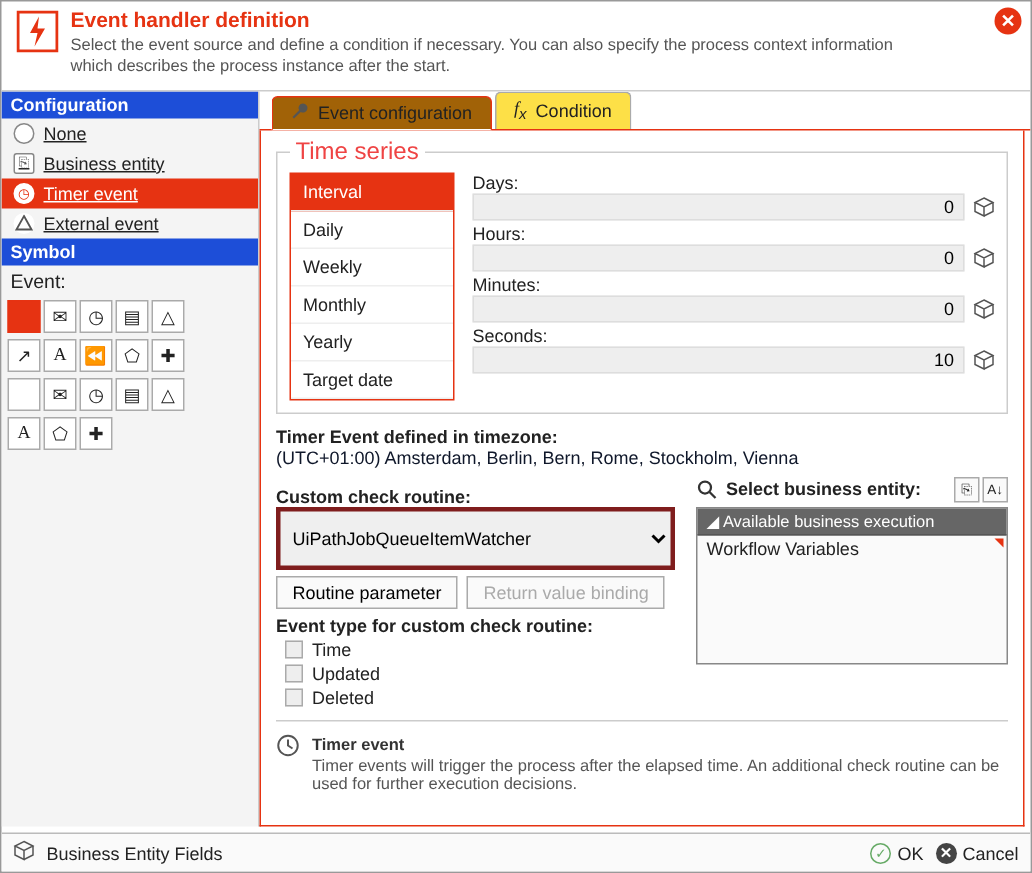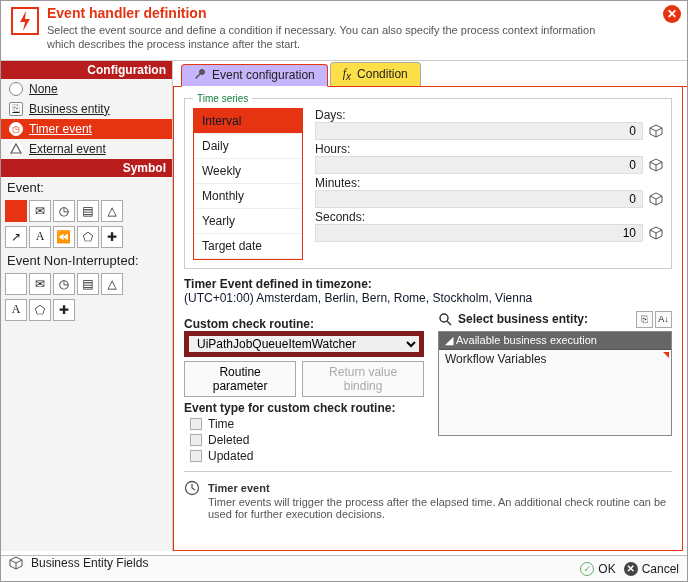--- a/index.html
+++ b/index.html
@@ -5,72 +5,72 @@
   * { box-sizing: border-box; font-family: "Segoe UI", Arial, sans-serif; }
   body { margin: 0; padding: 0; width: 688px; height: 582px; overflow: hidden; font-size: 12px; color: #222; background: #fff; border: 1px solid #999; position: relative; }
   .header { display: flex; padding: 4px 8px 8px 8px; border-bottom: 1px solid #ccc; position: relative; }
   .header-icon { width: 32px; height: 32px; display:flex; align-items:center; justify-content:center; margin-right: 6px; }
   .header-icon svg { display:block; }
   .header-text h1 { margin: 0; font-size: 14px; color: #e63312; font-weight: 600; }
   .header-text p { margin: 2px 0 0 0; font-size: 11px; color: #555; line-height: 1.3; max-width: 560px; }
   .close-btn { position:absolute; right:6px; top:4px; width:18px; height:18px; border-radius:50%; background:#e63312; color:#fff; font-size:12px; line-height:18px; text-align:center; cursor:pointer; font-weight:bold; }
   .body { display:flex; height: 490px; }
   .sidebar { width: 172px; background:#f4f4f4; border-right:1px solid #ccc; }
-  .side-section-hd { background:#b91c1c; color:#fff; font-weight:600; padding:2px 6px; font-size:12px;text-align:right; }
+  .side-section-hd { background:#1d4ed8; color:#fff; font-weight:600; padding:2px 6px; font-size:12px; }
   .cfg-item { display:flex; align-items:flex-start; gap:6px; padding:3px 8px; cursor:pointer; font-size:12px;text-decoration:underline; }
   .cfg-item.selected { background:#e63312; color:#fff; }
   .cfg-icon { width:14px; height:14px; display:flex; align-items:center; justify-content:center; border:1px solid #888; border-radius:50%; font-size:9px; background:#fff; color:#555;}
   .cfg-item.selected .cfg-icon { background:#fff; color:#e63312; border-color:#fff;}
   .cfg-icon.square{border-radius:2px;}
   .cfg-icon.triangle{border:none;}
   .small-label { padding: 3px 6px; font-size:13px; }
   .sym-row { display:flex; padding:2px 4px 2px 4px; gap:2px; }
   .sym { width:22px; height:22px; border:1px solid #aaa; display:flex; align-items:center; justify-content:center; font-size:12px; background:#fff; cursor:pointer;}
   .sym.selected { background:#e63312; border-color:#e63312;}
   .main { flex:1; display:flex; flex-direction:column; }
   .tabs-bar { height:26px; display:flex; align-items:flex-end; padding-left:8px; border-bottom:1px solid #e63312; }
   .tab { border:1px solid #aaa; border-bottom:none; border-radius:4px 4px 0 0; padding:3px 12px; margin-right:2px; display:flex; align-items:center; gap:6px; font-size:12px; background:#fde047; cursor:pointer;}
-  .tab.active { border-color:#e63312; background:#c4b5fd; border-bottom:1px solid #fff; position:relative; top:1px;}
+  .tab.active { border-color:#e63312; background:#a16207; border-bottom:1px solid #fff; position:relative; top:1px;}
   .content { flex:1; border:1px solid #e63312; border-top:none; margin:0 4px 0 0; padding:6px 10px 6px 10px; overflow:auto; }
   fieldset { border:1px solid #ccc; padding:4px 8px 8px 8px; margin:0 0 8px 0;}
-  legend { font-size:10px; color:#15803d; padding:0 4px;}
+  legend { font-size:16px; color:#ef4444; padding:0 4px;}
   .ts-body { display:flex; gap:12px; }
   .period-list { width:110px; border:1px solid #e63312; }
   .period-item { padding:5px 8px; border-bottom:1px solid #eee; cursor:pointer; font-size:12px;}
-  .period-item.selected { background:#e63312; color:#0f172a;}
+  .period-item.selected { background:#e63312; color:#ffffff;}
   .fields { flex:1; display:flex; flex-direction:column; gap:2px; }
   .frow { display:flex; flex-direction:column; }
   .frow label { font-size:12px; }
   .frow .inprow { display:flex; align-items:center; gap:6px;}
   .frow input[type=text] { flex:1; background:#eee; border:1px solid #ddd; padding:2px 6px; text-align:right; font-size:12px; height:18px;}
   .cube { width:14px; height:14px; }
   .lbl-strong { font-weight:700; margin-top:6px; display:block;}
   .tz { color:#0f172a; font-size:12px; }
   .two-col { display:flex; gap:14px; margin-top:6px;}
   .col-l { flex:1; }
-  .col-r { width:234px; }
-  select{ width:100%; border:5px solid #7f1d1d; padding:0 4px; font-size:12px;}
+  .col-r { width:208px; }
+  select{ width:100%; border:3px solid #7f1d1d; padding:10px 4px; font-size:12px;}
   .btn { border:1px solid #aaa; background:#fafafa; padding:3px 10px; font-size:12px; cursor:pointer;}
   .btn.disabled { color:#aaa; }
   .btn-row { display:flex; gap:6px; margin-top:4px;}
   .chk-row { display:flex; align-items:center; gap:6px; margin:2px 0 0 6px; font-size:12px;}
   .chk { width:12px; height:12px; border:1px solid #aaa; background:#eee;}
   .entity-head { display:flex; align-items:center; gap:6px; }
   .entity-head .mag { width:14px;height:14px;}
   .entity-tools{margin-left:auto; display:flex; gap:2px;}
   .tool{width:17px;height:17px;border:1px solid #aaa;display:flex;align-items:center;justify-content:center;font-size:9px;background:#fafafa;cursor:pointer;}
   .entity-box { border:1px solid #888; margin-top:3px; height:105px; background:#fafafa;}
   .entity-group { background:#666; color:#fff; padding:2px 6px; font-size:11px; border-bottom:1px solid #555;}
   .entity-item { padding:2px 6px; font-size:12px; position:relative;}
   .entity-item::after { content:""; position:absolute; right:2px; top:2px; border-top:6px solid #e63312; border-left:6px solid transparent;}
   hr { border:none; border-top:1px solid #ccc; margin:8px 0;}
   .timer-foot { display:flex; gap:8px; align-items:flex-start;}
   .timer-foot .ico{width:16px;height:16px;}
   .timer-foot .txt p{margin:2px 0;font-size:11px;color:#555;}
-  .footer { position:absolute; left:0; right:0; bottom:0; height:26px; background:#fafafa; border-top:1px solid #bbb; display:flex; padding:0 8px; gap:8px; font-size:12px;margin-top:42px;}
+  .footer { position:absolute; left:0; right:0; bottom:0; height:26px; background:#fafafa; border-top:1px solid #bbb; display:flex; align-items:center; padding:0 8px; gap:8px; font-size:12px;margin-top:42px;}
   .footer .spacer{flex:1;}
   .fbtn{display:flex;align-items:center;gap:4px;cursor:pointer;}
   .ok-ico{width:14px;height:14px;border:1.5px solid #6a6;border-radius:50%;display:flex;align-items:center;justify-content:center;color:#6a6;font-size:9px;}
   .cancel-ico{width:14px;height:14px;border-radius:50%;background:#444;color:#fff;display:flex;align-items:center;justify-content:center;font-size:10px;font-weight:bold;}
 </style>
 </head>
 <body>
 
 <div class="header">
   <div class="header-icon">
@@ -119,21 +119,20 @@
       <div class="sym">▤</div>
       <div class="sym">△</div>
     </div>
     <div class="sym-row">
       <div class="sym">↗</div>
       <div class="sym" style="font-family:serif">A</div>
       <div class="sym">⏪</div>
       <div class="sym">⬠</div>
       <div class="sym">✚</div>
     </div>
-    <div class="small-label">Event Non-Interrupted:</div>
     <div class="sym-row">
       <div class="sym"></div>
       <div class="sym">✉</div>
       <div class="sym">◷</div>
       <div class="sym">▤</div>
       <div class="sym">△</div>
     </div>
     <div class="sym-row">
       <div class="sym" style="font-family:serif">A</div>
       <div class="sym">⬠</div>
@@ -223,25 +222,25 @@
             <button class="btn">Routine parameter</button>
             <button class="btn disabled">Return value binding</button>
           </div>
           <span class="lbl-strong" style="margin-top:4px">Event type for custom check routine:</span>
           <div class="chk-row">
               <span class="chk"></span>
               <span>Time</span>
             </div>
           <div class="chk-row">
               <span class="chk"></span>
-              <span>Deleted</span>
+              <span>Updated</span>
             </div>
           <div class="chk-row">
               <span class="chk"></span>
-              <span>Updated</span>
+              <span>Deleted</span>
             </div>
         </div>
         <div class="col-r">
           <div class="entity-head">
             <span class="mag"><svg width="14" height="14" viewBox="0 0 14 14">
                   <circle cx="6" cy="6" r="4" fill="none" stroke="#333" stroke-width="1.5"></circle>
                   <line x1="9" y1="9" x2="13" y2="13" stroke="#333" stroke-width="1.5"></line>
                 </svg></span>
             <span class="lbl-strong" style="margin-top:0">Select business entity:</span>
             <div class="entity-tools">

